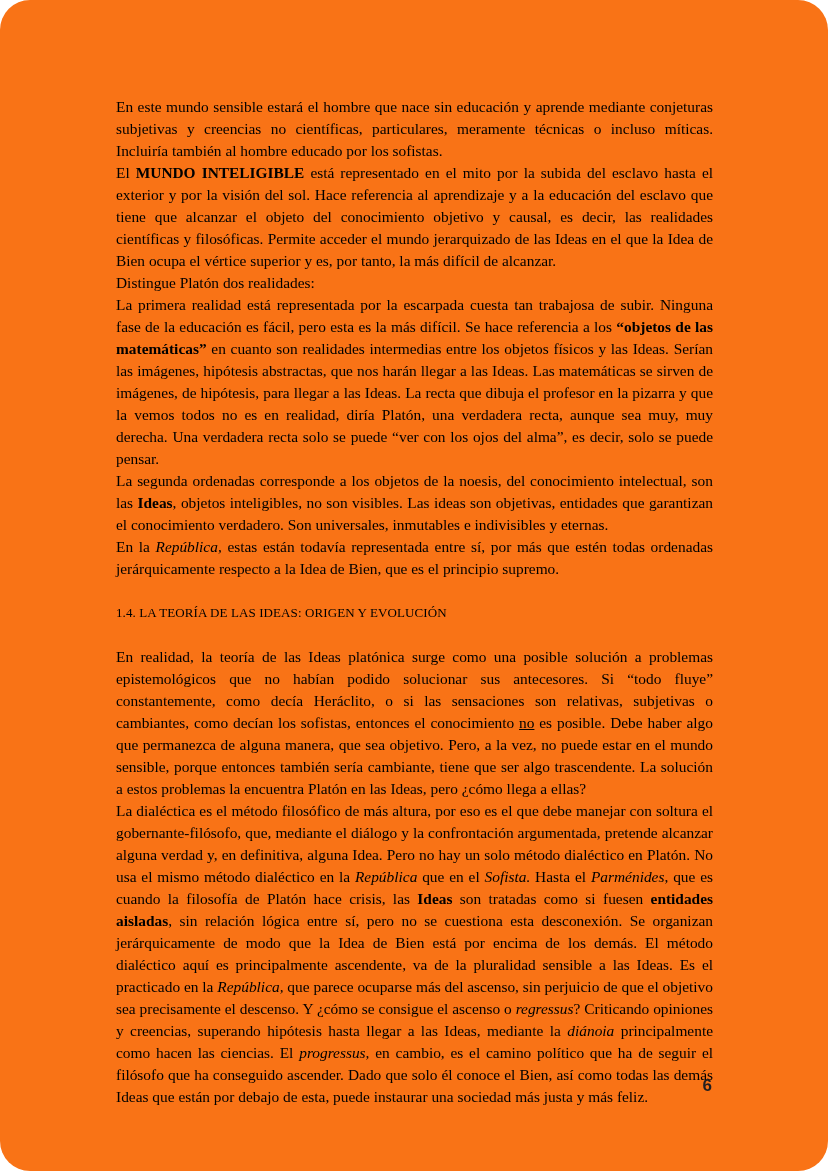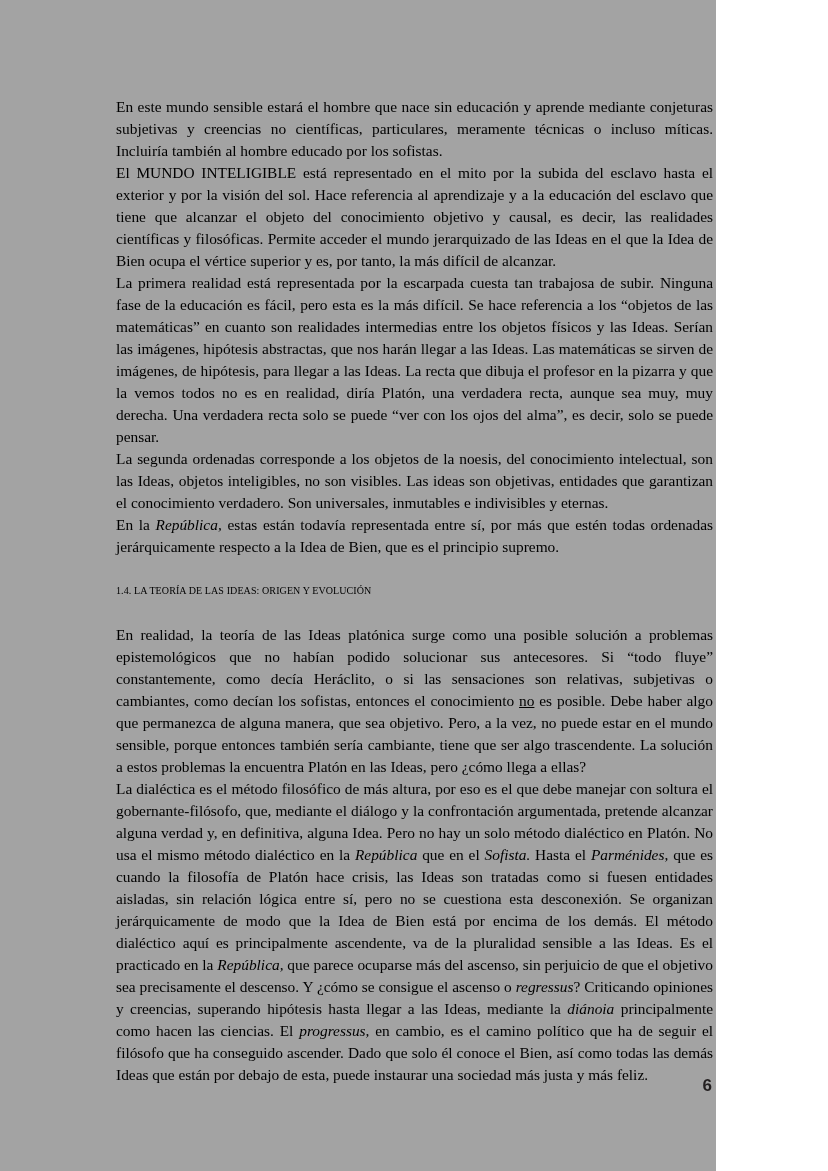--- a/index.html
+++ b/index.html
@@ -13,54 +13,55 @@
     height: 1171px;
     position: relative;
     font-family: "Liberation Serif", "DejaVu Serif", serif;
     color: #000000;
     overflow: hidden;
   }
   .page {
     position: absolute;
     left: 0;
     top: 0;
-    width: 716px;
+    width: 828px;
     height: 1171px;
-    background: #a3a3a3;
+    background: #f97316;
+    border-radius: 30px;
   }
   .content {
     position: absolute;
     left: 116px;
     top: 96px;
     width: 597px;
   }
   .para {
     margin: 0;
     font-size: 15.4px;
     line-height: 22.0px;
     text-align: justify;
     text-justify: inter-word;
     -webkit-hyphens: none;
     hyphens: none;
     word-spacing: 0px;
   }
   
   .section-heading {
     margin: 0;
-    font-size: 10px;
+    font-size: 13px;
     line-height: 22.0px;
     font-weight: normal;
     text-align: left;
     letter-spacing: 0.1px;
   }
   .spacer-line {
     height: 22.0px;
   }
   b, .bold {
-    font-weight: normal;
+    font-weight: bold;
   }
   i, .ital {
     font-style: italic;
   }
   u, .under {
     text-decoration: underline;
   }
   .page-number {
     position: absolute;
     left: 0;
@@ -76,20 +77,21 @@
 </style>
 </head>
 <body>
 
 <div class="page">
 
   <div class="content">
 
     <p class="para"><span>En este mundo sensible estará el hombre que nace sin educación y aprende mediante conjeturas subjetivas y creencias no científicas, particulares, meramente técnicas o incluso míticas. Incluiría también al hombre educado por los sofistas.</span></p>
     <p class="para"><span>El </span><b>MUNDO INTELIGIBLE</b><span> está representado en el mito por la subida del esclavo hasta el exterior y por la visión del sol. Hace referencia al aprendizaje y a la educación del esclavo que tiene que alcanzar el objeto del conocimiento objetivo y causal, es decir, las realidades científicas y filosóficas. Permite acceder el mundo jerarquizado de las Ideas en el que la Idea de Bien ocupa el vértice superior y es, por tanto, la más difícil de alcanzar.</span></p>
+    <p class="para"><span>Distingue Platón dos realidades:</span></p>
     <p class="para"><span>La primera realidad está representada por la escarpada cuesta tan trabajosa de subir. Ninguna fase de la educación es fácil, pero esta es la más difícil. Se hace referencia a los </span><b>“objetos de las matemáticas”</b><span> en cuanto son realidades intermedias entre los objetos físicos y las Ideas. Serían las imágenes, hipótesis abstractas, que nos harán llegar a las Ideas. Las matemáticas se sirven de imágenes, de hipótesis, para llegar a las Ideas. La recta que dibuja el profesor en la pizarra y que la vemos todos no es en realidad, diría Platón, una verdadera recta, aunque sea muy, muy derecha. Una verdadera recta solo se puede “ver con los ojos del alma”, es decir, solo se puede pensar.</span></p>
     <p class="para"><span>La segunda ordenadas corresponde a los objetos de la noesis, del conocimiento intelectual, son las </span><b>Ideas</b><span>, objetos inteligibles, no son visibles. Las ideas son objetivas, entidades que garantizan el conocimiento verdadero. Son universales, inmutables e indivisibles y eternas.</span></p>
     <p class="para"><span>En la </span><i>República,</i><span> estas están todavía representada entre sí, por más que estén todas ordenadas jerárquicamente respecto a la Idea de Bien, que es el principio supremo.</span></p>
 
     <div class="spacer-line"></div>
 
     <h2 class="section-heading">1.4. LA TEORÍA DE LAS IDEAS: ORIGEN Y EVOLUCIÓN</h2>
 
     <div class="spacer-line"></div>
 

